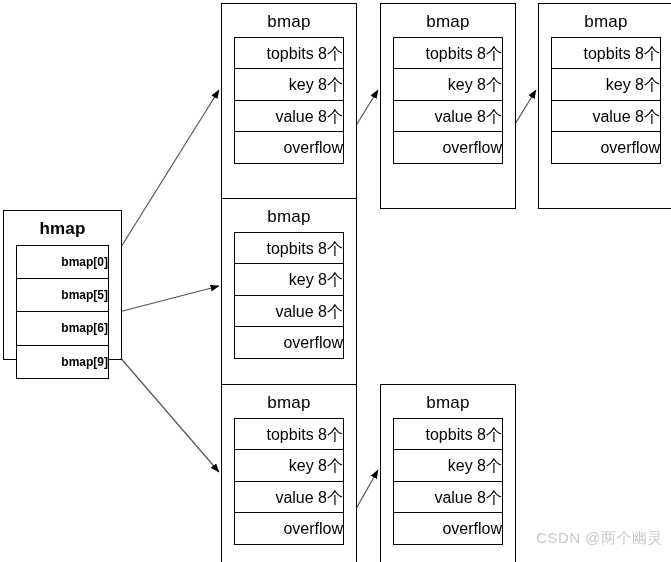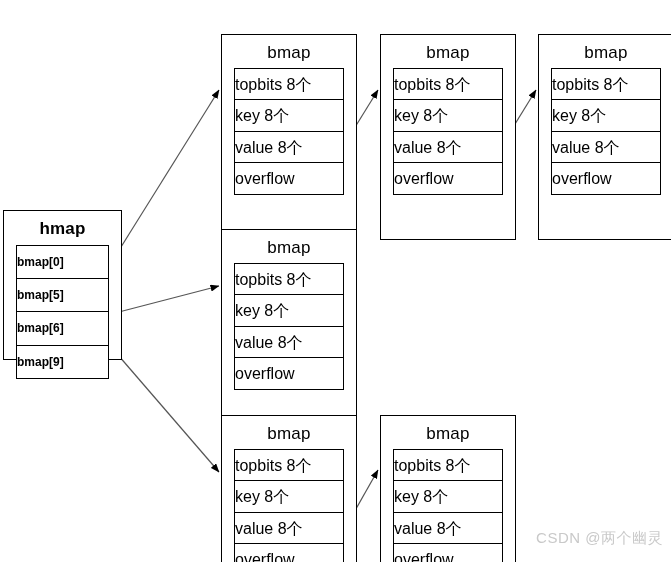--- a/index.html
+++ b/index.html
@@ -49,21 +49,21 @@
     left: 12px;
     right: 12px;
     box-sizing: border-box;
     border: 1.4px solid #000000;
     background: #ffffff;
   }
   .field {
     box-sizing: border-box;
     height: 33.5px;
     line-height: 33.5px;
-    text-align: left;
+    text-align: right;
     font-size: 16px;
     color: #000000;
     border-bottom: 1.4px solid #000000;
     white-space: nowrap;
   }
   .field:last-child {
     border-bottom: none;
   }
 
   
@@ -81,21 +81,20 @@
   .hmap .field {
     height: 33.2px;
     line-height: 33.2px;
     font-size: 12px;
   }
 
   
   .bmap {
     width: 136px;
     height: 206px;
-    margin-top: 31px;
   }
   .bmap .fields {
     top: 33px;
     height: 127px;
   }
   .bmap .field {
     height: 31.3px;
     line-height: 31.3px;
   }
 

